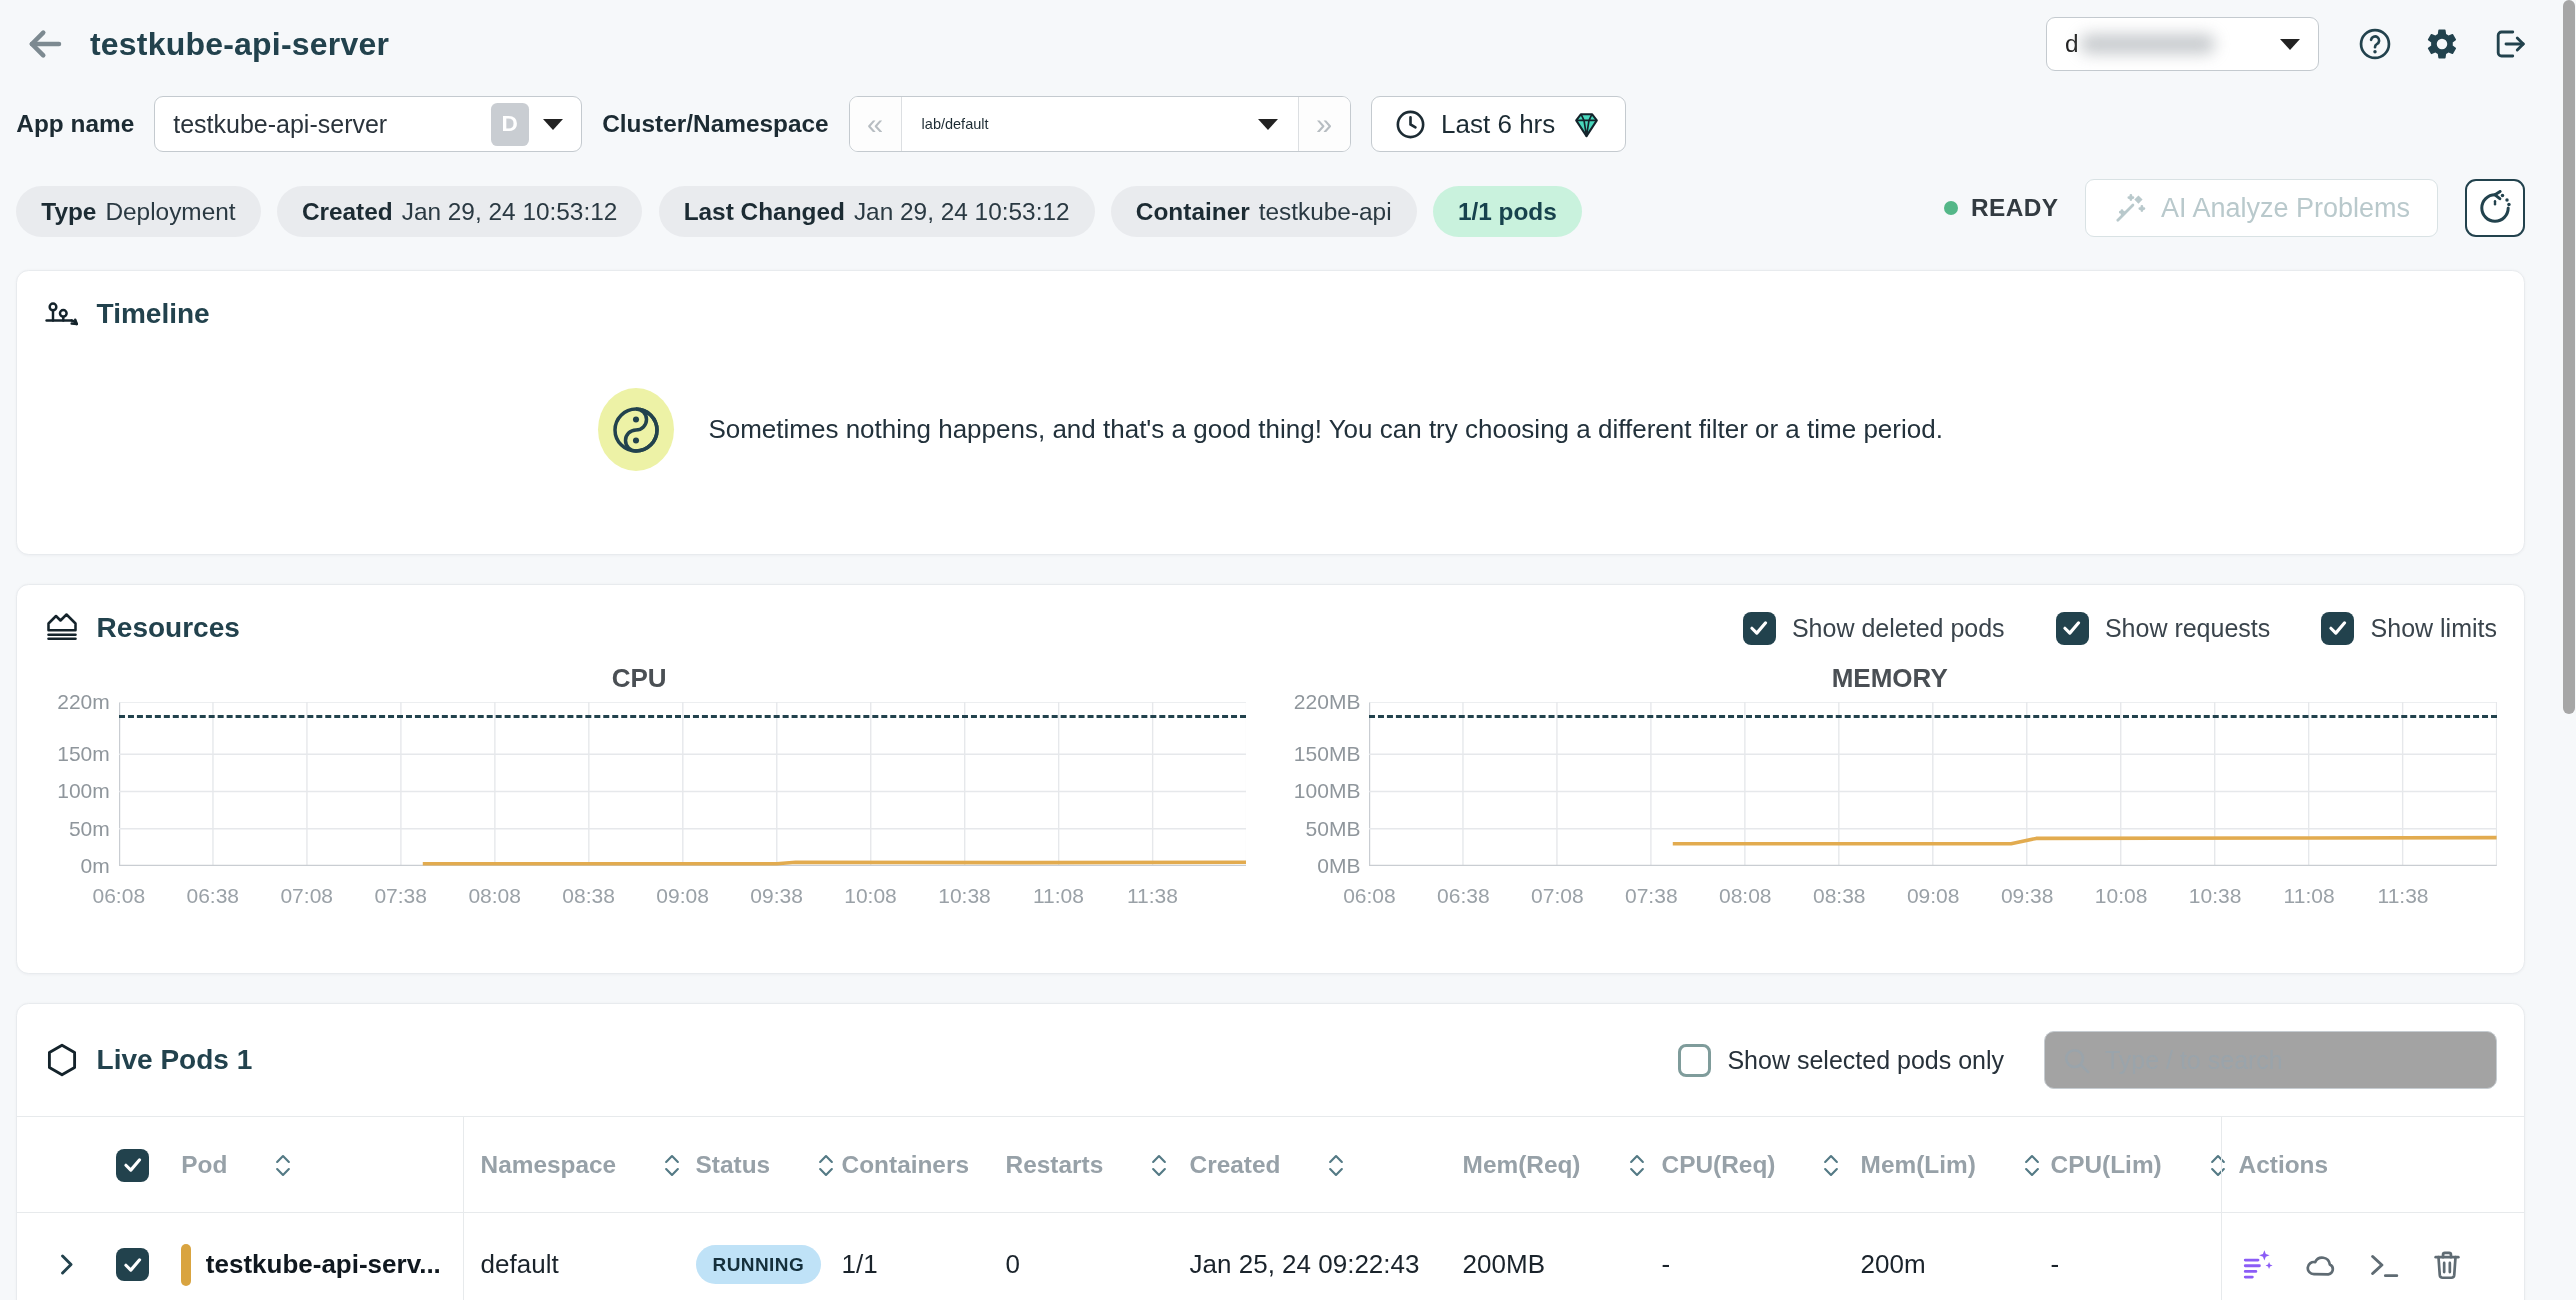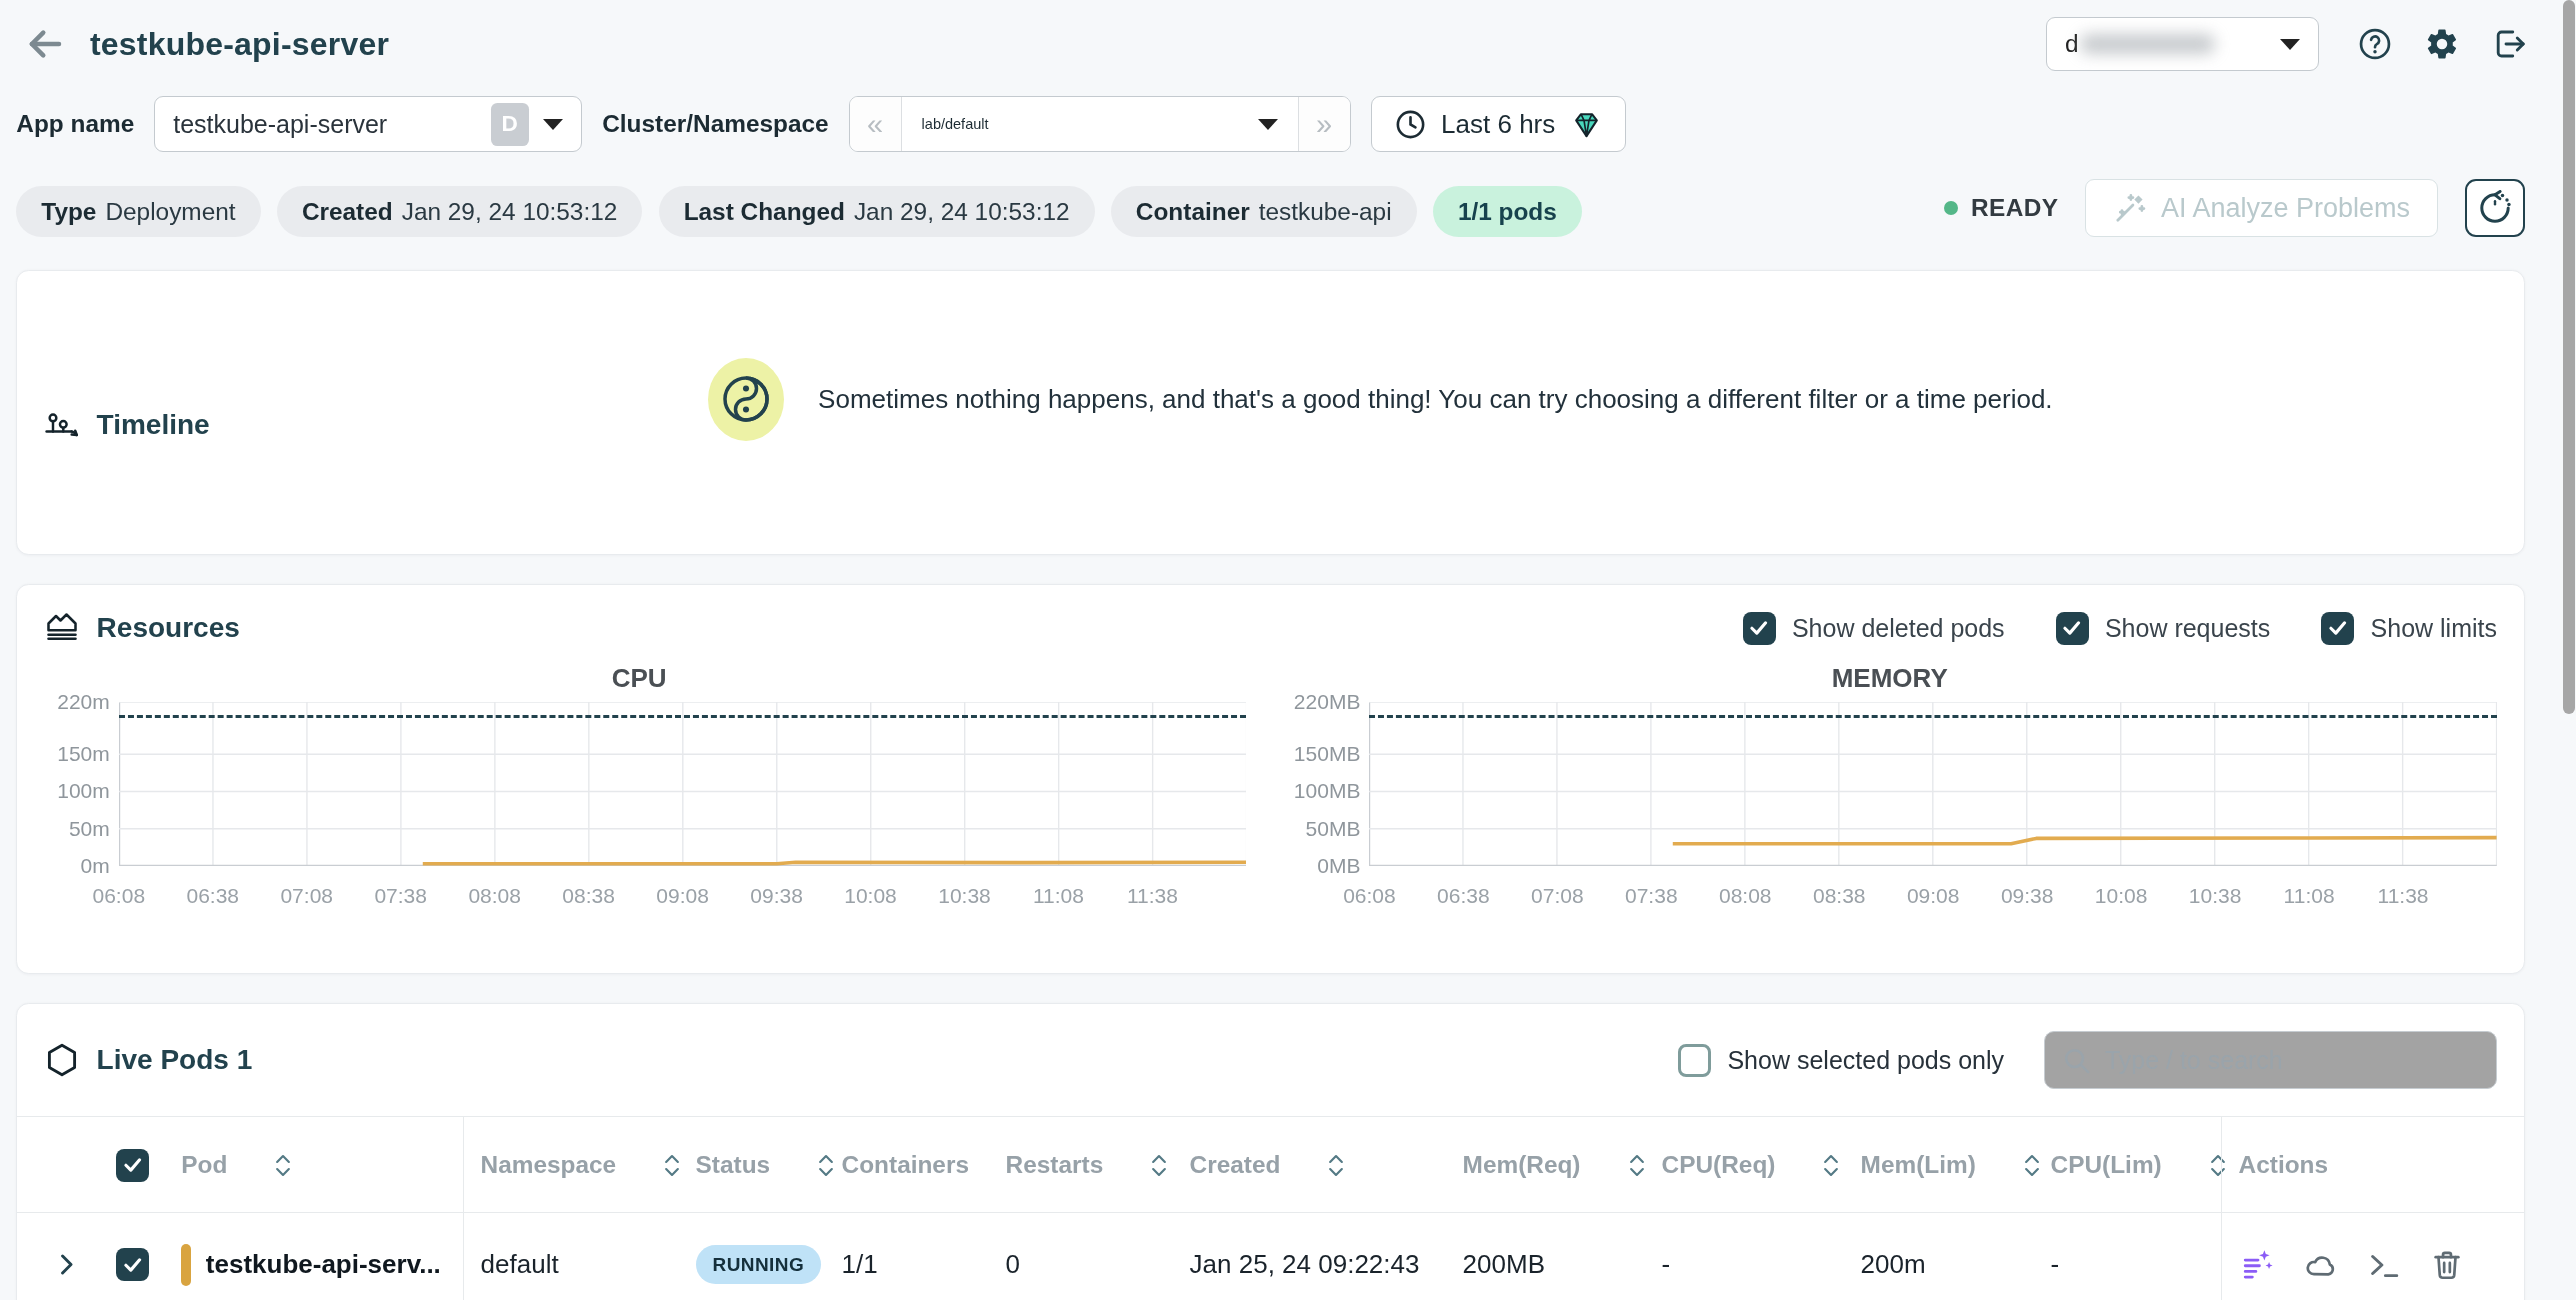--- a/index.html
+++ b/index.html
@@ -51,21 +51,21 @@
   .ai-btn { height:58px; display:flex; align-items:center; gap:14.5px; padding:0 27px; border:1.8px solid #d9e2e4; border-radius:9px; background:#fff;
     color:#b9c9cc; font-size:27px; cursor:pointer; }
   .refresh-btn { width:60px; height:58px; border:2.7px solid #22424d; border-radius:11px; background:#fff; display:flex; align-items:center; justify-content:center; cursor:pointer; }
 
   
   .card { background:#fff; border:0.9px solid #e8ebee; border-radius:12.6px; margin: 0 51px 0 16.3px; box-shadow: 0 0.9px 2.7px rgba(16,24,40,.04); }
   .card-header { display:flex; align-items:center; gap:16.3px; padding: 25px 27px 0 27px; }
   .card-title { font-size:28px; font-weight:bold; color:#22424d; }
   .card-icon svg { width:36px; height:36px; display:block; }
 
-  .timeline-card { margin-top: 33px; height: 285px; display:flex; flex-direction:row; }
+  .timeline-card { margin-top: 33px; height: 285px; display:flex; flex-direction:column; }
   .empty-state { flex:1; display:flex; align-items:center; justify-content:center; gap:34px; padding-bottom: 27px; }
   .empty-icon { width:76px; height:83px; border-radius:50%; background:#edf2a6; display:flex; align-items:center; justify-content:center; }
   .empty-icon svg { width:56px; height:56px; }
   .empty-text { font-size:26px; color:#22313b; }
 
   .resources-card { margin-top: 29px; height: 390px; }
   .toggles { margin-left:auto; display:flex; align-items:center; gap:51px; }
   .toggle { display:flex; align-items:center; gap:16.3px; cursor:pointer; }
   .checkbox { width:33px; height:33px; border-radius:8.1px; display:flex; align-items:center; justify-content:center; flex:0 0 auto; }
   .checkbox.checked { background:#22424d; }

